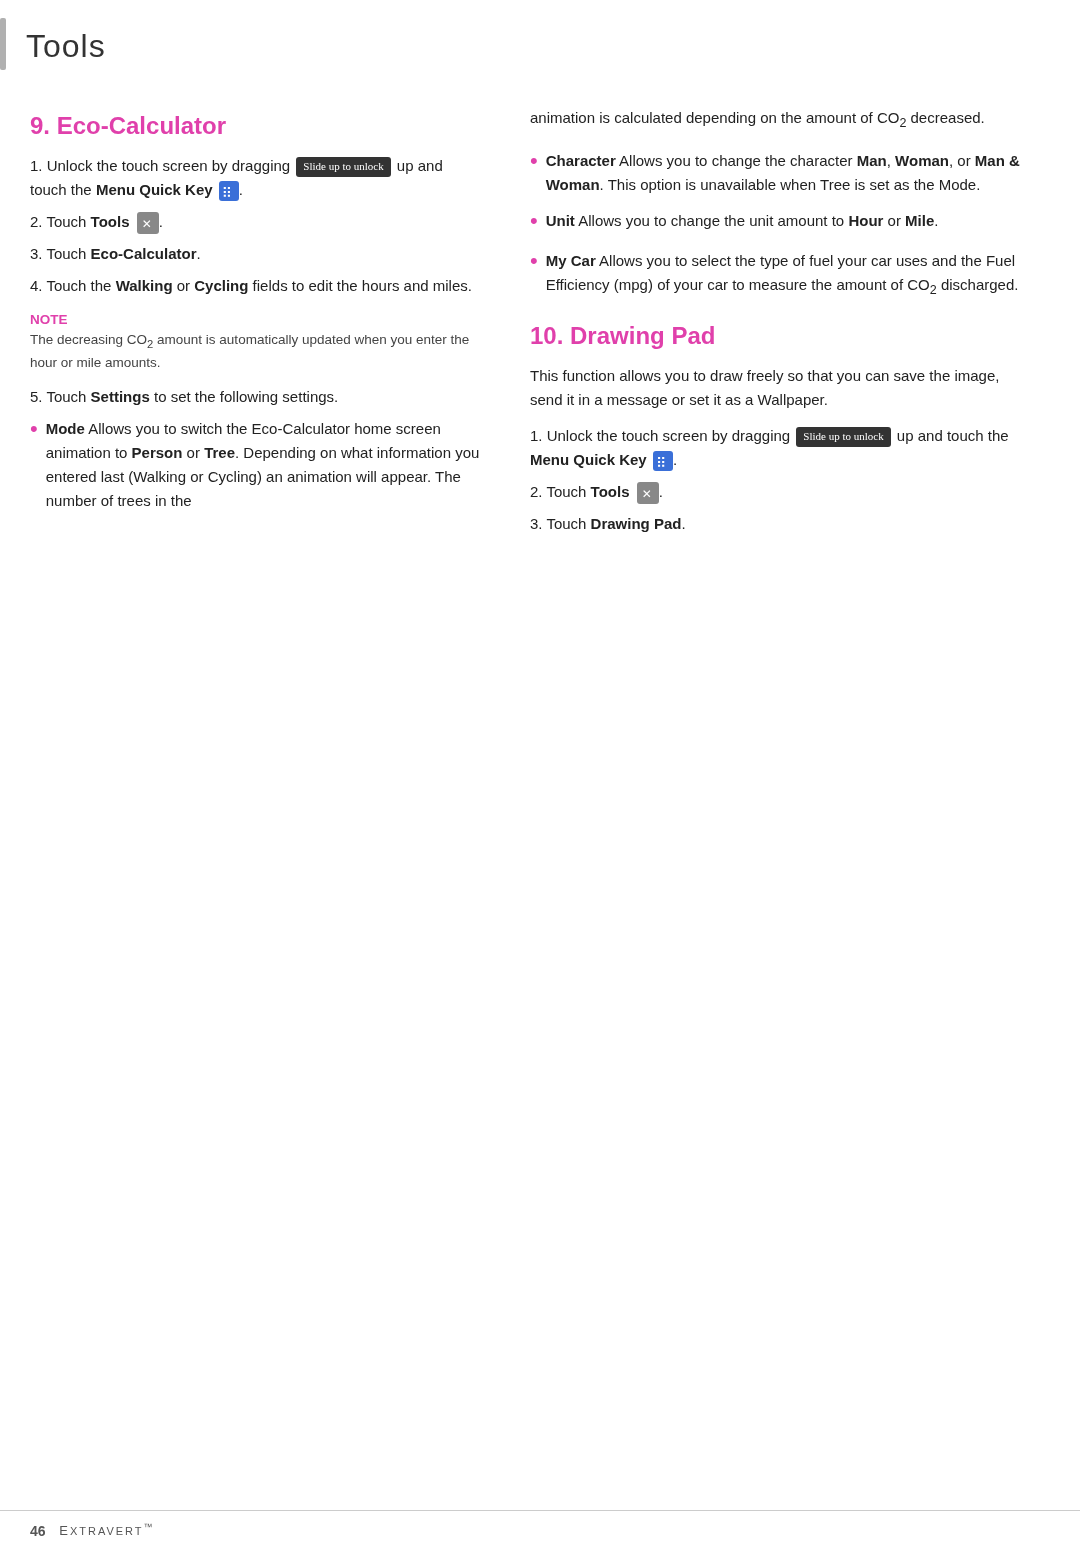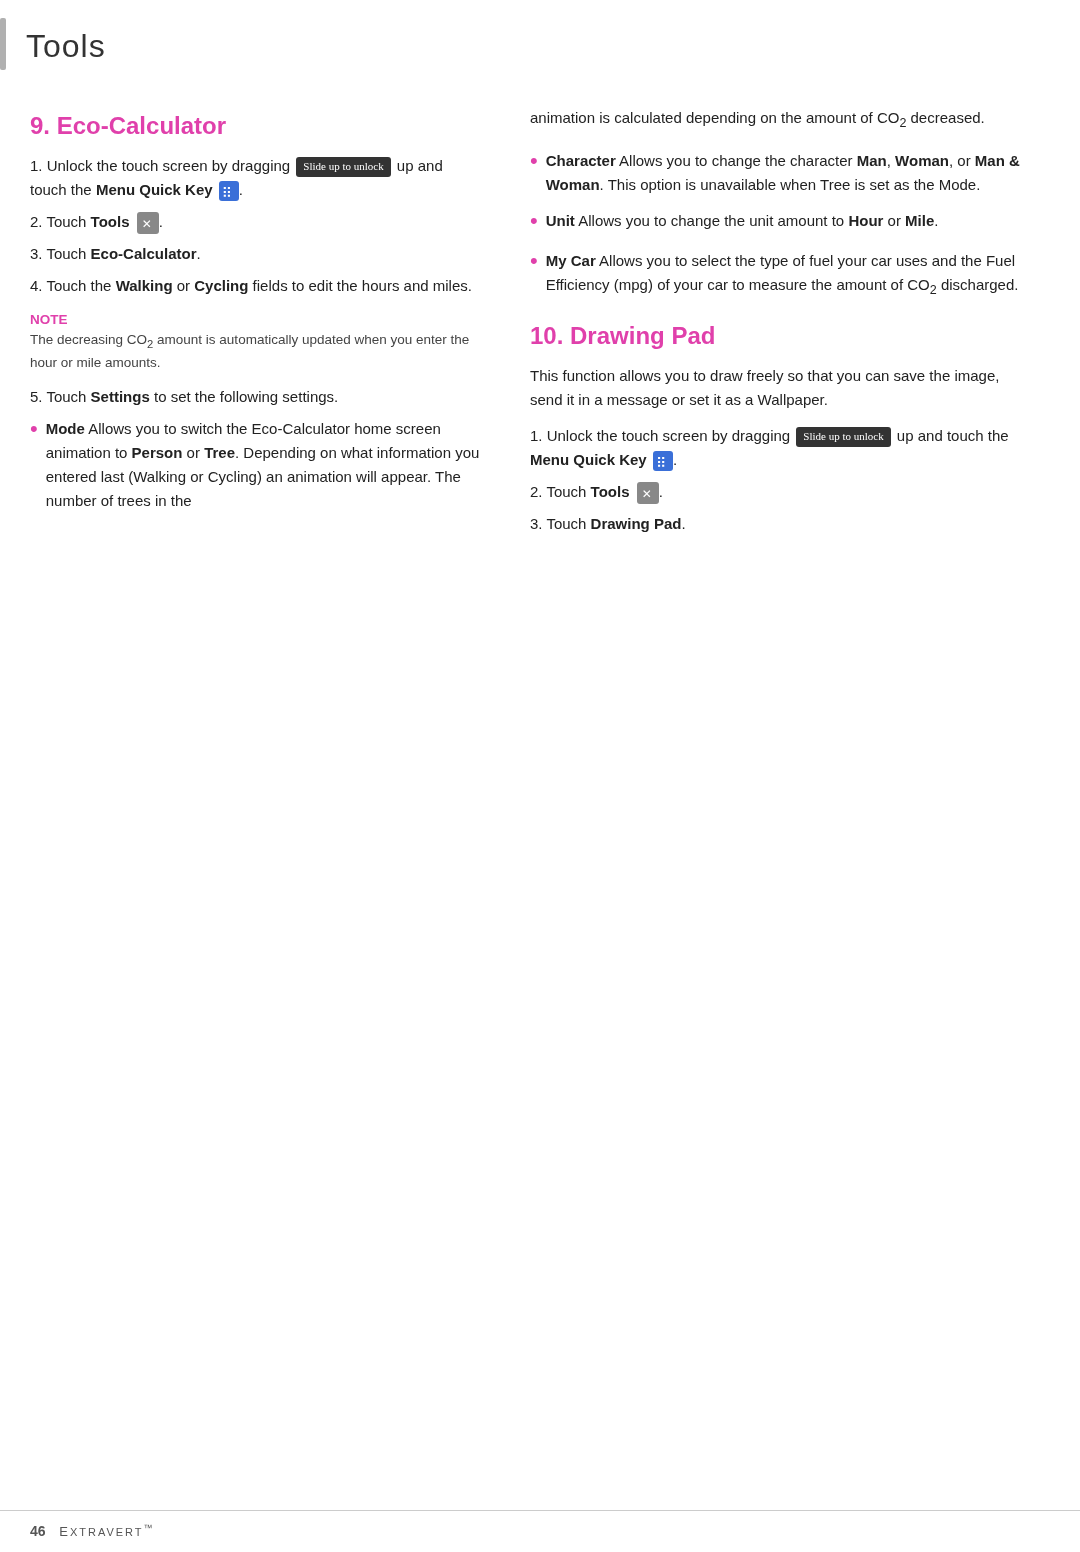--- a/index.html
+++ b/index.html
@@ -200,21 +200,21 @@
     .bullet-text b {
       font-weight: bold;
       text-align: center;
     }
 
     
     .footer {
       border-top: 1px solid #ccc;
       padding: 10px 30px;
       display: flex;
-      align-items: flex-end;
+      align-items: flex-start;
       font-size: 13px;
       color: #555;
       margin-top: auto;
     }
 
     .footer-page {
       font-weight: bold;
       font-size: 14px;
     }
 

